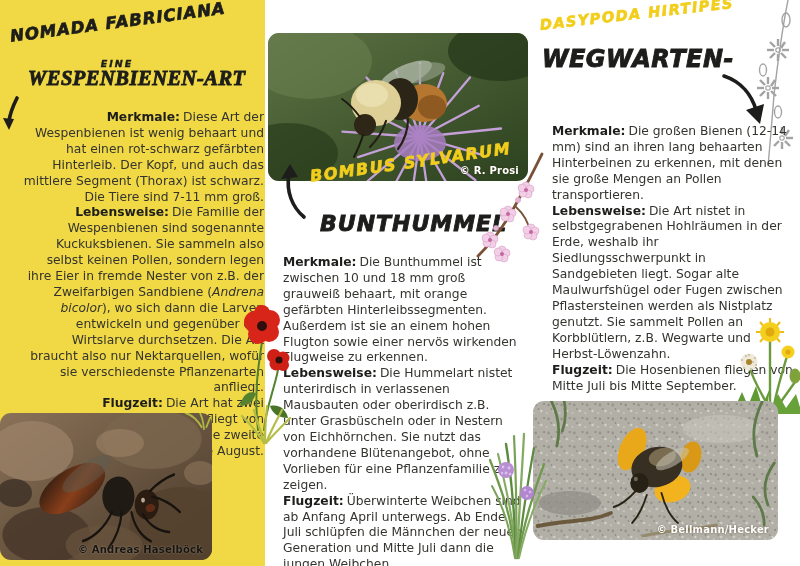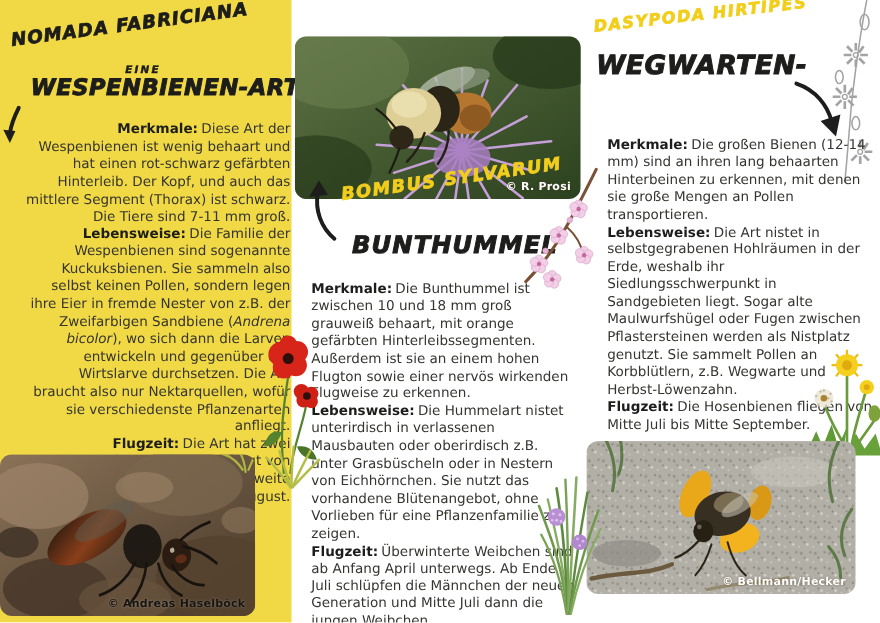--- a/index.html
+++ b/index.html
@@ -26,36 +26,36 @@
   .credit-dark{color:#181511;text-shadow:0 0 2px rgba(255,255,255,0.35);}
   .deco{pointer-events:none;}
 </style>
 </head>
 <body>
 
 <div class="abs left-bg"></div>
 
 <div class="abs species species-black" style="left:9px;top:27px;font-size:16.5px;transform:rotate(-7.5deg);transform-origin:left top;">NOMADA FABRICIANA</div>
 
-<div class="abs ttl" style="left:85px;top:58px;width:90px;text-align:center;font-size:9.5px;letter-spacing:2px;-webkit-text-stroke:0.4px #1d1d1b;">EINE</div>
-
-<div class="abs ttl" style="left:28px;top:67px;font-size:20.5px;">WESPENBIENEN-ART</div>
+<div class="abs ttl" style="left:72px;top:58px;width:90px;text-align:center;font-size:9.5px;letter-spacing:2px;-webkit-text-stroke:0.4px #1d1d1b;">EINE</div>
+
+<div class="abs ttl" style="left:28px;top:67px;font-size:20.5px;font-family:Liberation Serif, serif;">WESPENBIENEN-ART</div>
 
 <svg class="abs deco" style="left:1px;top:96px;" width="22" height="36" viewBox="0 0 22 36">
   <path d="M16,2 C12,10 9,18 8,25" fill="none" stroke="#1d1d1b" stroke-width="3.6" stroke-linecap="round"></path>
   <polygon points="2,22 8,34 13,23" fill="#1d1d1b"></polygon>
 </svg>
 
 <div class="abs body-text" style="left:22px;top:110px;width:242px;text-align:right;">
   <p><b>Merkmale:</b><span>Diese Art der Wespenbienen ist wenig behaart und hat einen rot-schwarz gefärbten Hinterleib. Der Kopf, und auch das mittlere Segment (Thorax) ist schwarz. Die Tiere sind 7-11 mm groß.</span></p>
   <p><b>Lebensweise:</b><span>Die Familie der Wespenbienen sind sogenannte Kuckuksbienen. Sie sammeln also selbst keinen Pollen, sondern legen ihre Eier in fremde Nester von z.B. der Zweifarbigen Sandbiene (</span><i>Andrena bicolor</i><span>), wo sich dann die Larven entwickeln und gegenüber der Wirtslarve durchsetzen. Die Art braucht also nur Nektarquellen, wofür sie verschiedenste Pflanzenarten anfliegt.</span></p>
   <p><b>Flugzeit:</b><span>Die Art hat zwei Generationen. Die erste fliegt von Mitte März bis Ende Mai, die zweite von Mitte Juni bis Mitte August.</span></p>
 </div>
 
-<div class="photo" style="left:0;top:413px;width:232px;height:147px;">
+<div class="photo" style="left:0;top:413px;width:212px;height:147px;">
   <svg viewBox="0 0 265 147" preserveAspectRatio="none">
     <defs>
       <linearGradient id="barkg" x1="0" y1="0" x2="1" y2="1">
         <stop offset="0" stop-color="#8a7258"></stop>
           <stop offset="1" stop-color="#473728"></stop>
       </linearGradient>
       <linearGradient id="abdg" x1="0" y1="0" x2="1" y2="1">
         <stop offset="0" stop-color="#22170f"></stop>
           <stop offset="0.55" stop-color="#8a3f1a"></stop>
           <stop offset="1" stop-color="#331f12"></stop>

